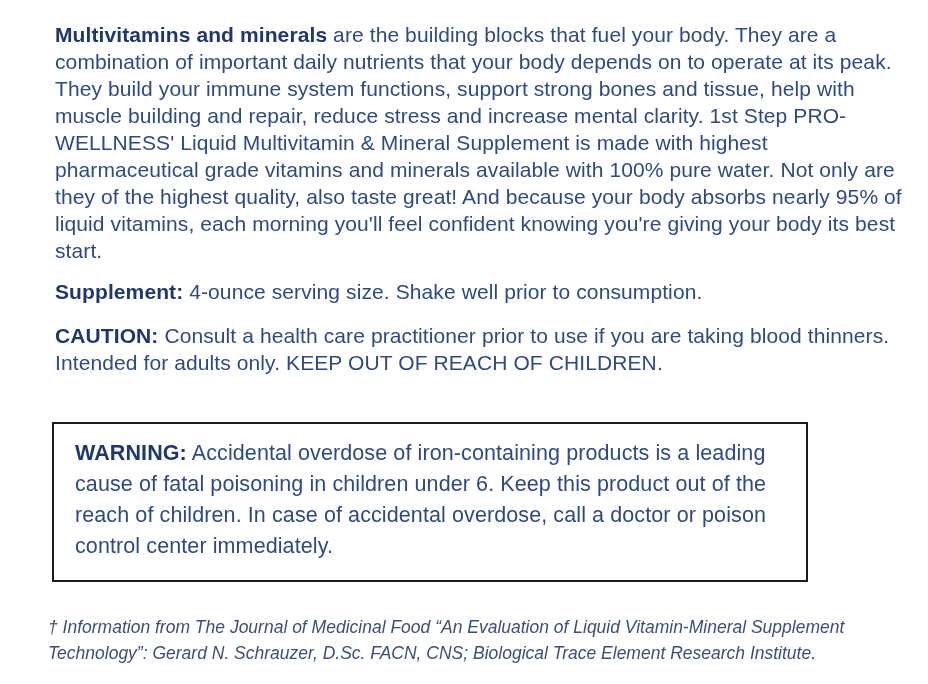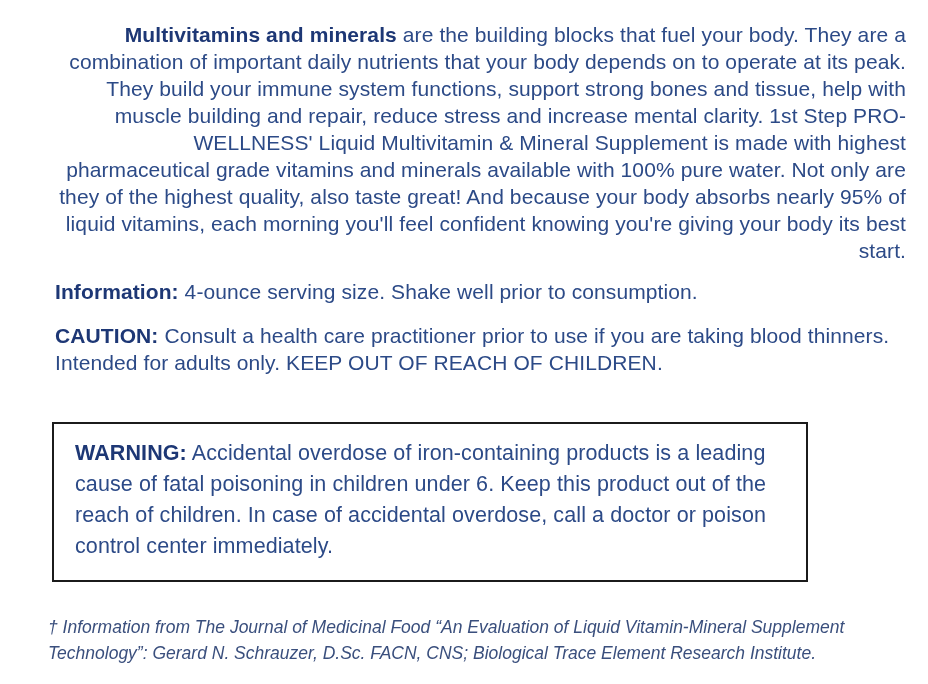--- a/index.html
+++ b/index.html
@@ -26,21 +26,20 @@
   p {
     margin: 0;
     max-width: 852px;
   }
   .lead-label {
     font-weight: bold;
     color: #1d3775;
   }
   .intro-para {
     margin-bottom: 14px;
-    text-align: right;
   }
   .directions-para {
     margin-bottom: 17px;
   }
   .caution-para {
     margin-bottom: 16px;
   }
   .warning-box {
     box-sizing: border-box;
     margin: 46px 0 0 -3px;
@@ -62,21 +61,21 @@
     max-width: 860px;
   }
 </style>
 </head>
 <body>
 
 <div class="page">
 
   <p class="body-text intro-para"><span class="lead-label">Multivitamins and minerals</span><span> are the building blocks that fuel your body. They are a combination of important daily nutrients that your body depends on to operate at its peak. They build your immune system functions, support strong bones and tissue, help with muscle building and repair, reduce stress and increase mental clarity. 1st Step PRO-WELLNESS' Liquid Multivitamin &amp; Mineral Supplement is made with highest pharmaceutical grade vitamins and minerals available with 100% pure water. Not only are they of the highest quality, also taste great! And because your body absorbs nearly 95% of liquid vitamins, each morning you'll feel confident knowing you're giving your body its best start.</span></p>
 
-  <p class="body-text directions-para"><span class="lead-label">Information:</span><span> 4-ounce serving size. Shake well prior to consumption.</span></p>
+  <p class="body-text directions-para"><span class="lead-label">Supplement:</span><span> 4-ounce serving size. Shake well prior to consumption.</span></p>
 
   <p class="body-text caution-para"><span class="lead-label">CAUTION:</span><span> Consult a health care practitioner prior to use if you are taking blood thinners. Intended for adults only. KEEP OUT OF REACH OF CHILDREN.</span></p>
 
   <div class="warning-box">
     <p class="body-text"><span class="lead-label">WARNING:</span><span> Accidental overdose of iron-containing products is a leading cause of fatal poisoning in children under 6. Keep this product out of the reach of children. In case of accidental overdose, call a doctor or poison control center immediately.</span></p>
   </div>
 
   <p class="footnote">† Information from The Journal of Medicinal Food “An Evaluation of Liquid Vitamin-Mineral Supplement Technology”: Gerard N. Schrauzer, D.Sc. FACN, CNS; Biological Trace Element Research Institute.</p>
 
 </div>

